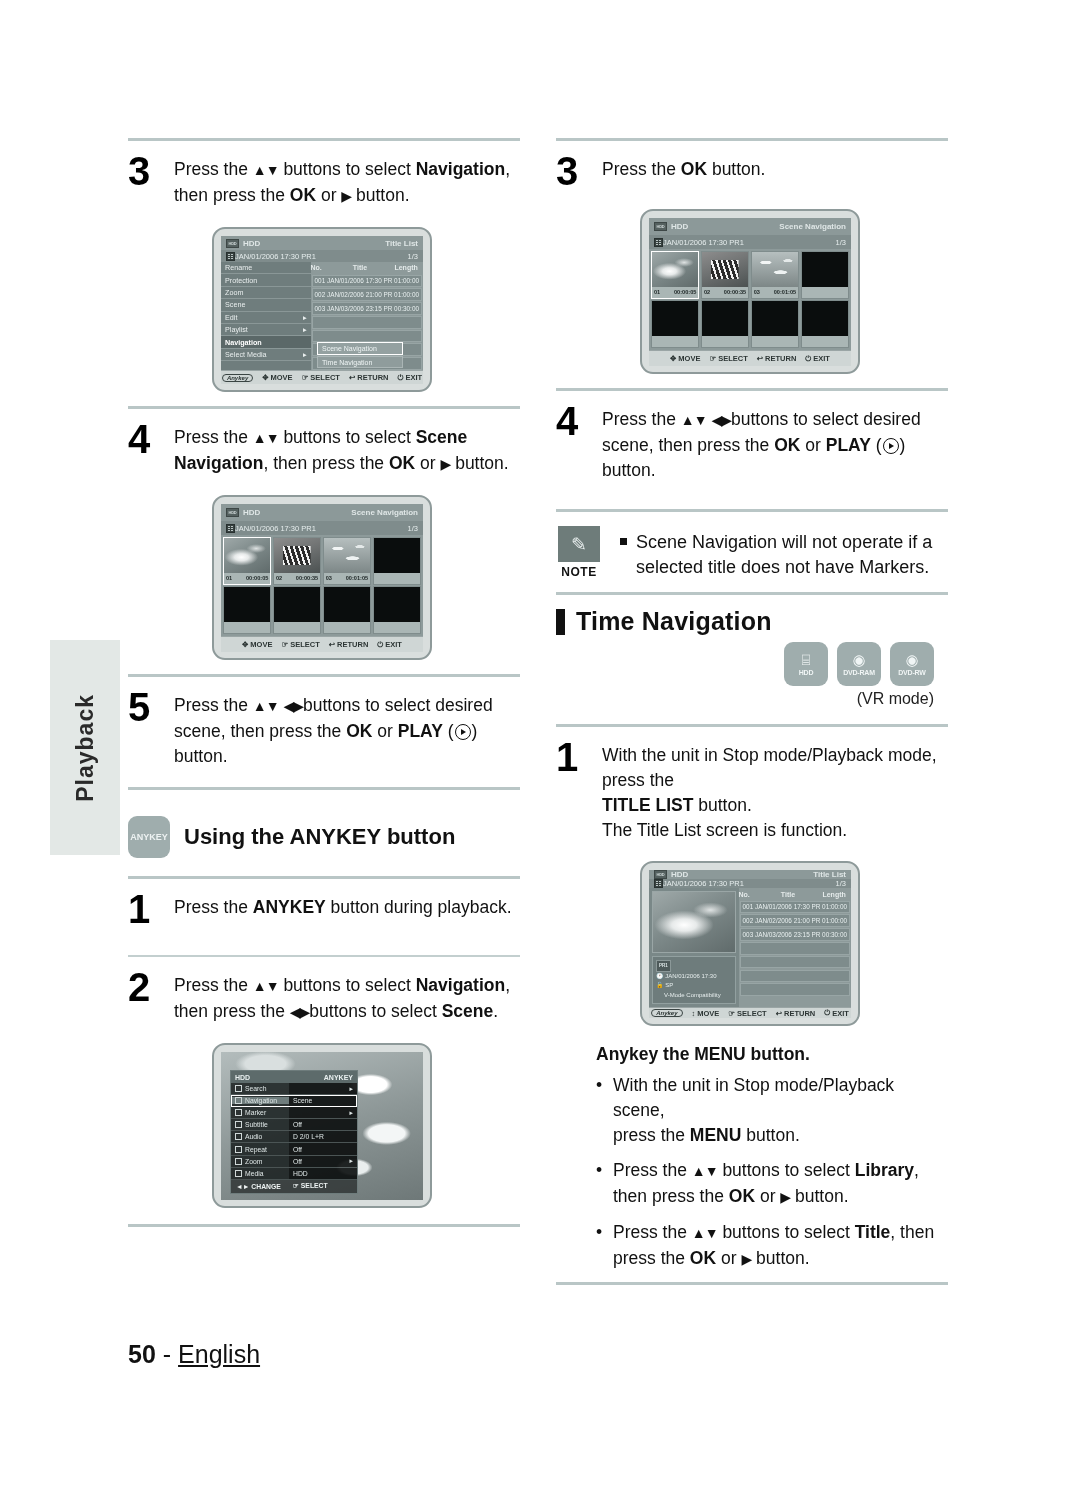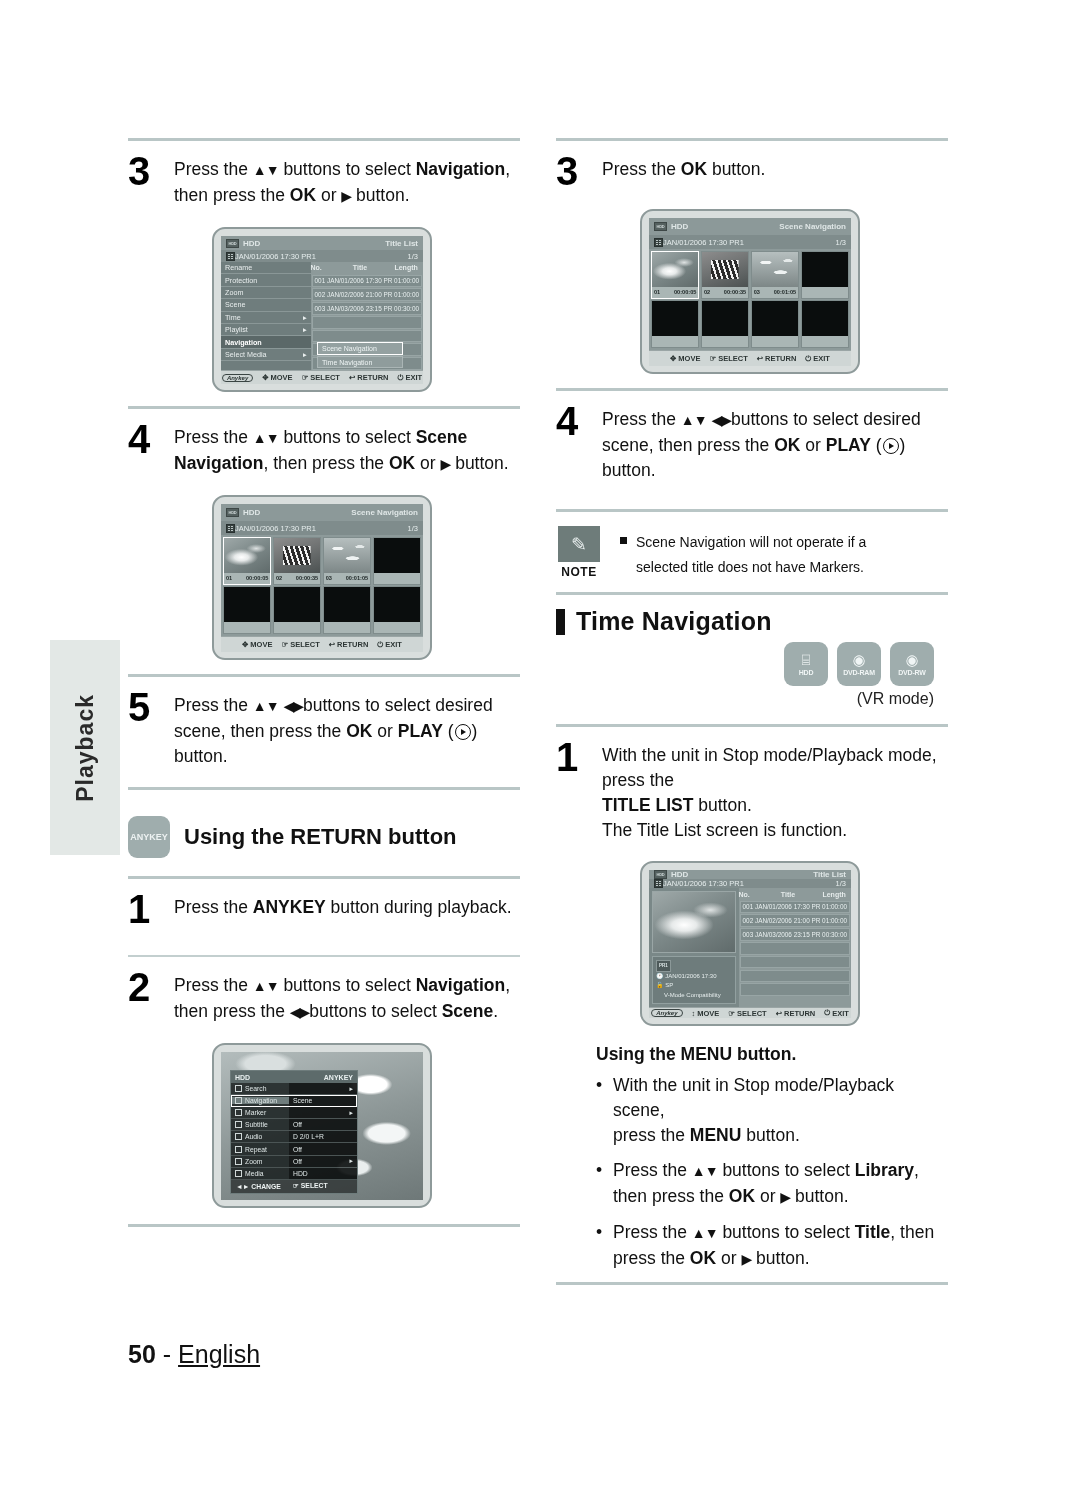--- a/index.html
+++ b/index.html
@@ -232,21 +232,21 @@
   .vr-mode{ text-align:right; font-size:16px; margin:4px 14px 0 0; color:#222;}
 
   .para{ font-size:17.5px;line-height:25px;margin:10px 0 0 0;}
 
   
   .note{ display:flex; align-items:flex-start; gap:18px; padding:14px 0 12px 0;}
   .note-ic{ width:46px;flex:0 0 46px;display:flex;flex-direction:column;align-items:center;}
   .note-ic .box{ width:42px;height:36px;background:#6e7c7a;display:flex;
     align-items:center;justify-content:center;color:#e9efef;font-size:19px;}
   .note-ic .cap{ font-size:12px;font-weight:bold;margin-top:3px;letter-spacing:.5px;}
-  .note-txt{ font-size:14px;line-height:25px;padding-top:4px;}
+  .note-txt{ font-size:18px;line-height:25px;padding-top:4px;}
   .note-txt .bt{ display:inline-block;width:7px;height:7px;background:#111;
     vertical-align:3px;margin-right:9px;}
 
   
   .sub-h{ font-size:17.5px;font-weight:bold;margin:18px 0 8px 0;}
   .bul{ display:flex;gap:8px;font-size:17.5px;line-height:25px;margin-bottom:10px;}
   .bul .d{ flex:0 0 9px; }
   .bul .bd{ flex:1; }
 
   
@@ -301,21 +301,21 @@
             </div>
           <div class="mi">
               <span>Zoom</span>
               <span></span>
             </div>
           <div class="mi">
               <span>Scene</span>
               <span></span>
             </div>
           <div class="mi">
-              <span>Time</span>
+              <span>Edit</span>
               <span>▸</span>
             </div>
           <div class="mi">
               <span>Playlist</span>
               <span>▸</span>
             </div>
           <div class="mi sel">
               <span>Navigation</span>
               <span></span>
             </div>
@@ -457,21 +457,21 @@
     <div class="txt">
       <span>Press the </span><span class="ar">▲▼</span>&nbsp;<span class="ar">◀▶</span><span>buttons to select desired</span><br>
       <span>scene, then press the </span><b>OK</b><span> or </span><b>PLAY</b><span> (</span><span class="playc"></span><span>) button.</span>
     </div>
   </div>
 
   <div class="rule" style="margin-top:14px;"></div>
 
   <div class="h-icon-sec" style="margin-top:26px;">
     <div class="sq-icon">ANYKEY</div>
-    <div class="t">Using the RETURN button</div>
+    <div class="t">Using the ANYKEY button</div>
   </div>
 
   <div class="rule" style="margin-top:18px;"></div>
 
   <div class="step">
     <div class="num">1</div>
     <div class="txt">
       <span>Press the </span><b>ANYKEY</b><span> button during playback.</span>
     </div>
   </div>
@@ -786,21 +786,21 @@
             <span>RETURN</span>
           </span>
         <span class="it">
             <span>⏻</span>
             <span>EXIT</span>
           </span>
       </div>
     </div>
   </div>
 
-  <div class="sub-h" style="margin-left:40px;">Using the MENU button.</div>
+  <div class="sub-h" style="margin-left:40px;">Anykey the MENU button.</div>
 
   <div style="margin-left:40px;">
     <div class="bul">
       <div class="d">•</div>
       <div class="bd">
         <span>With the unit in Stop mode/Playback scene,</span><br>
         <span>press the </span><b>MENU</b><span> button.</span>
       </div>
     </div>
     <div class="bul">

